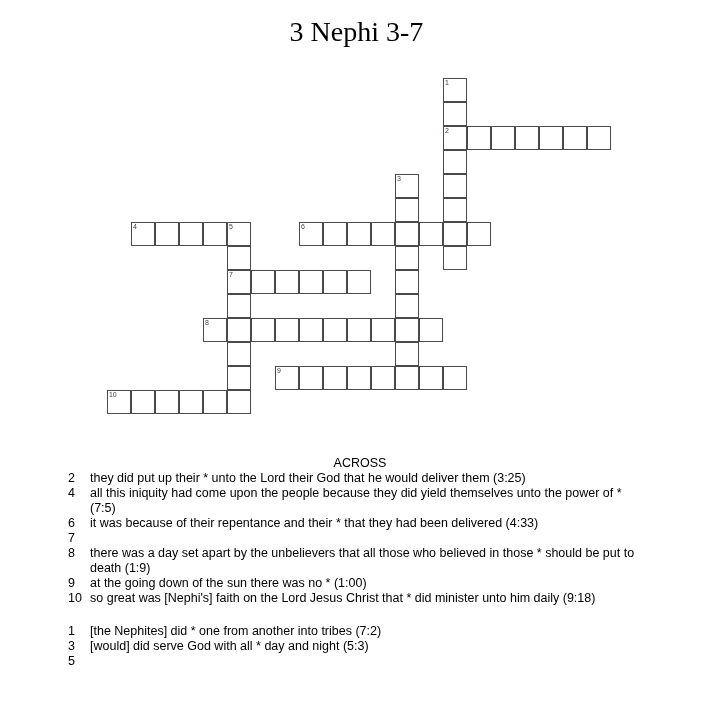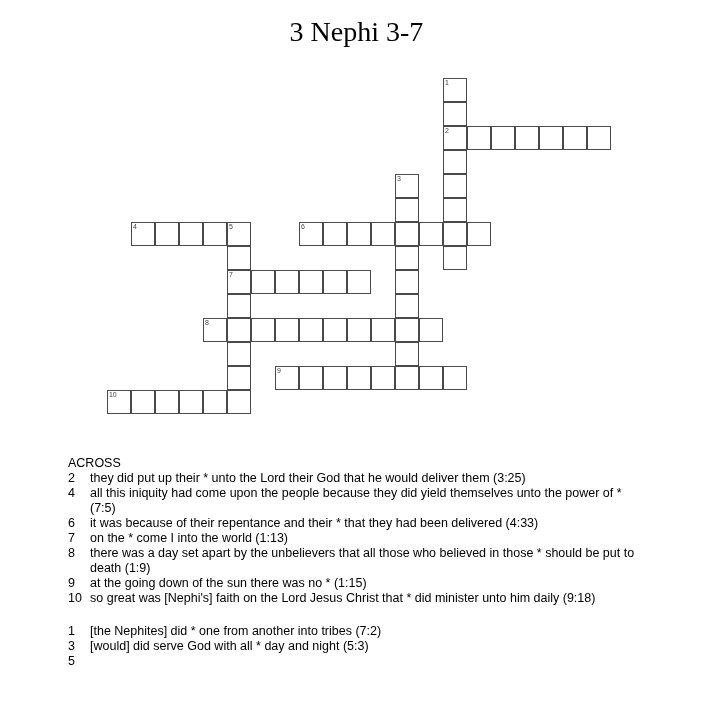--- a/index.html
+++ b/index.html
@@ -32,21 +32,21 @@
     position:absolute; top:0px; left:1px;
     font-size:7px; line-height:8px;
     color:#3d4450;
     letter-spacing:-0.2px;
   }
 
   .clues {
     position:absolute; left:68px; top:456px; width:584px;
     font-size:12.5px; line-height:15px;
   }
-  .clues-heading { line-height:15px; }
+  .clues-heading { line-height:15px;text-align:center; }
   .clue { display:flex; }
   .cnum { flex:0 0 22px; width:22px; }
   .ctext { flex:0 1 auto; max-width:552px; }
   .down-section { margin-top:18px; }
 </style>
 </head>
 <body>
 
 <div class="page">
 
@@ -152,29 +152,28 @@
           <div class="clue">
             <span class="cnum">4</span>
             <span class="ctext">all this iniquity had come upon the people because they did yield themselves unto the power of * (7:5)</span>
           </div>
           <div class="clue">
             <span class="cnum">6</span>
             <span class="ctext">it was because of their repentance and their * that they had been delivered (4:33)</span>
           </div>
           <div class="clue">
             <span class="cnum">7</span>
-            <span class="ctext">on the * come I into the world (1:13)</span>
           </div>
           <div class="clue">
             <span class="cnum">8</span>
             <span class="ctext">there was a day set apart by the unbelievers that all those who believed in those * should be put to death (1:9)</span>
           </div>
           <div class="clue">
             <span class="cnum">9</span>
-            <span class="ctext">at the going down of the sun there was no * (1:15)</span>
+            <span class="ctext">at the going down of the sun there was no * (1:00)</span>
           </div>
           <div class="clue">
             <span class="cnum">10</span>
             <span class="ctext">so great was [Nephi's] faith on the Lord Jesus Christ that * did minister unto him daily (9:18)</span>
           </div>
         </div>
     </section>
     <section class="down-section">
       <div id="down-list">
           <div class="clue">

